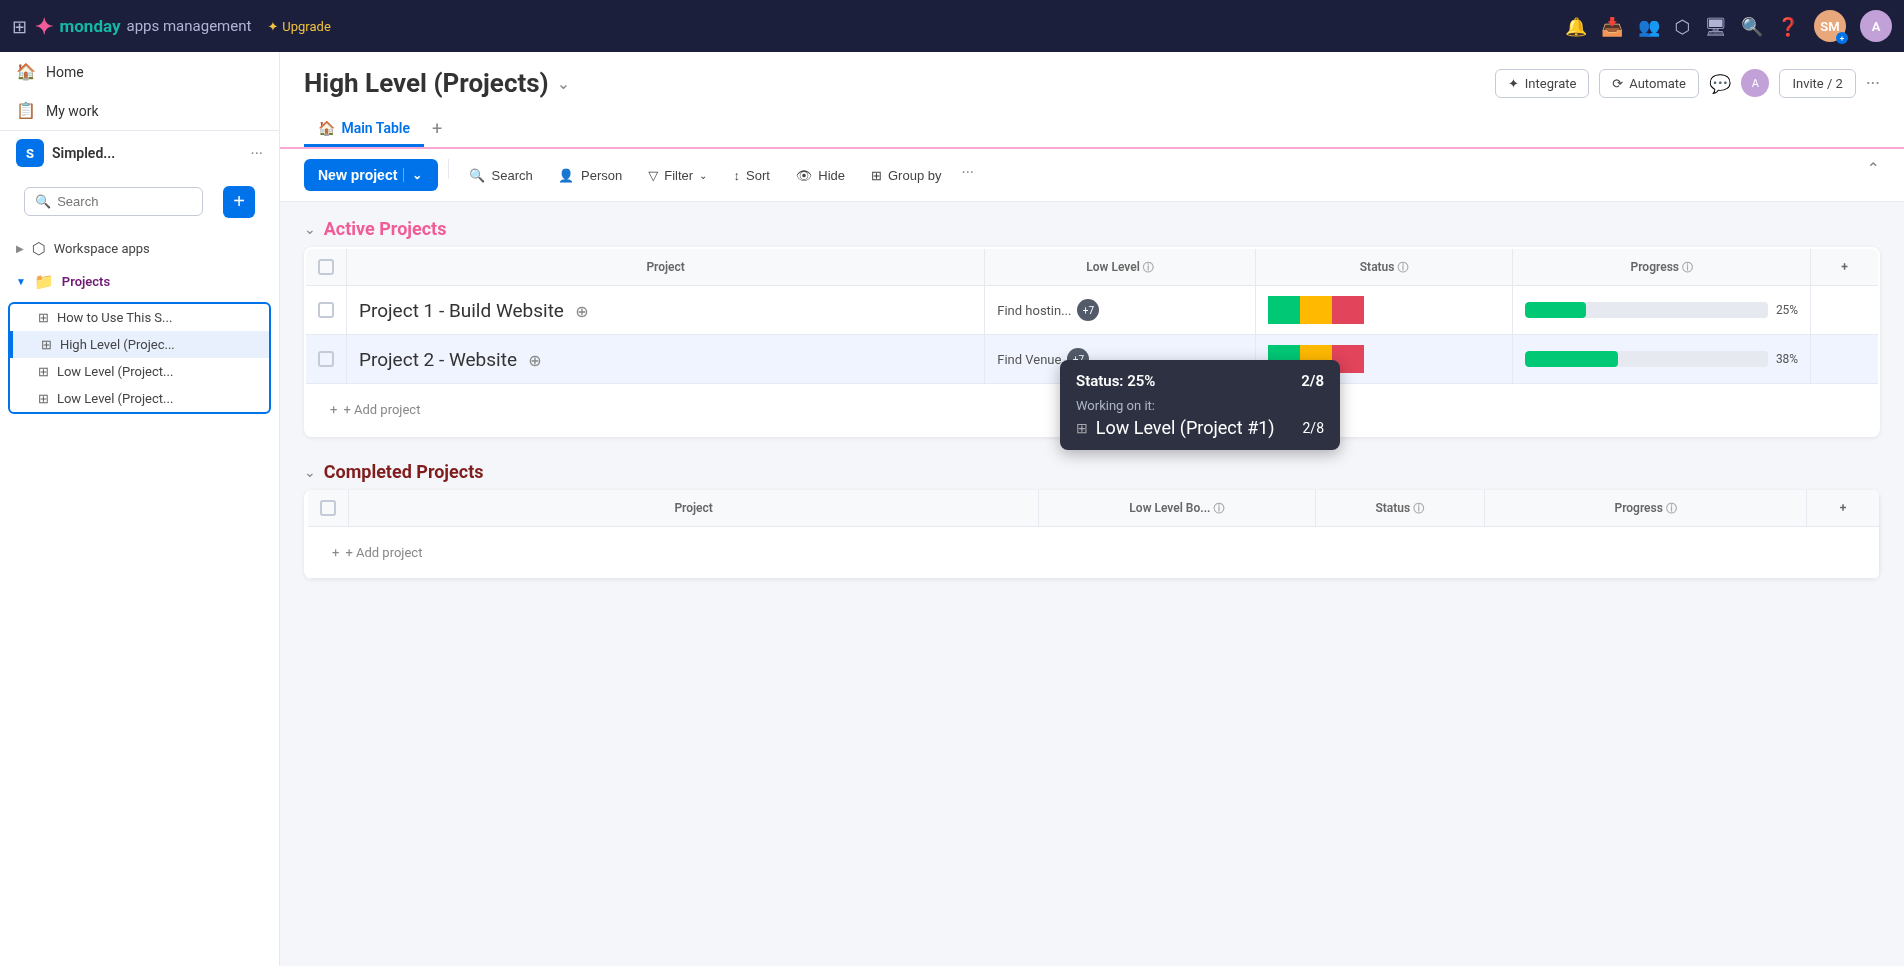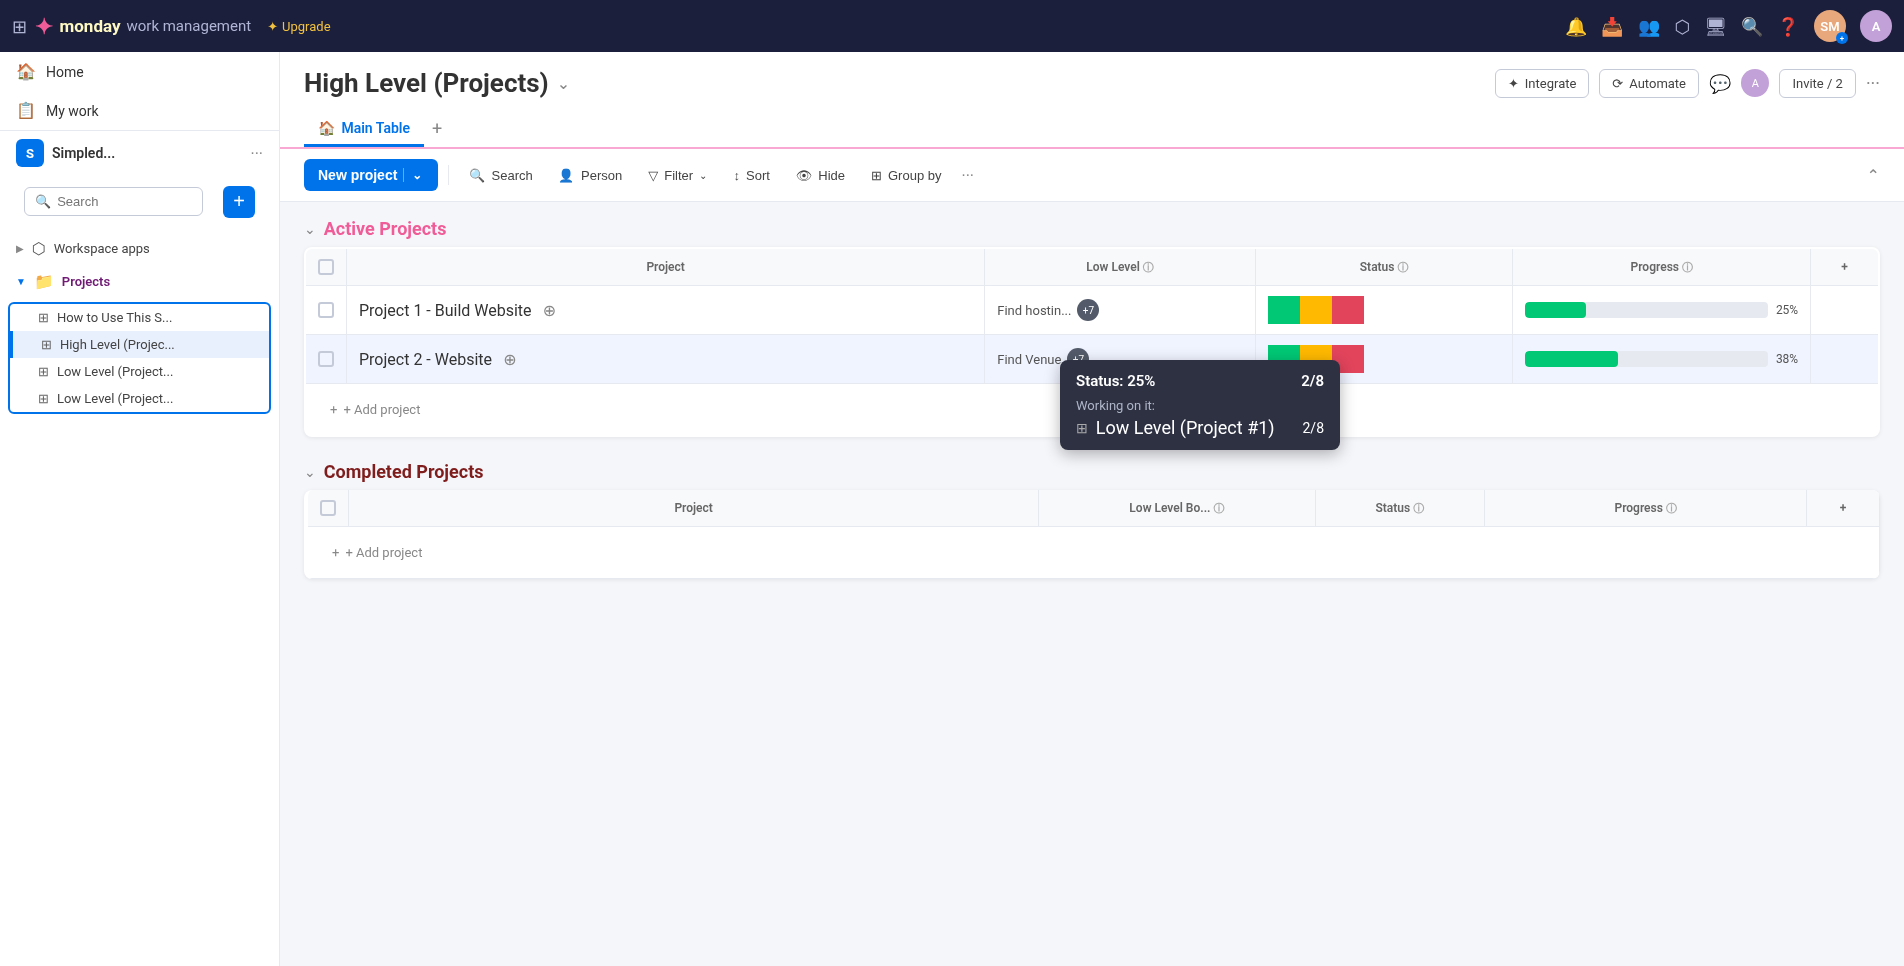--- a/index.html
+++ b/index.html
@@ -11,21 +11,21 @@
       height: 52px;
       display: flex;
       align-items: center;
       padding: 0 12px;
       gap: 8px;
       flex-shrink: 0;
     }
     .top-nav-left { display: flex; align-items: center; gap: 8px; flex: 1; }
     .top-nav-logo { display: flex; align-items: center; gap: 6px; color: white; font-size: 17px; font-weight: 700; }
     .top-nav-logo .logo-icon { color: #f05c97; font-size: 22px; }
-    .top-nav-logo .logo-monday { color: #fef9c3; }
+    .top-nav-logo .logo-monday { color: #14b8a6; }
     .top-nav-logo .logo-rest { color: #b0b4d4; font-weight: 400; font-size: 15px; }
     .upgrade-btn { color: #f0c040; font-size: 13px; display: flex; align-items: center; gap: 4px; cursor: pointer; margin-left: 8px; }
     .top-nav-right { display: flex; align-items: center; gap: 14px; }
     .top-nav-icon { color: #b0b4d4; font-size: 18px; cursor: pointer; }
     .top-nav-avatar { width: 32px; height: 32px; border-radius: 50%; background: #e8a87c; display: flex; align-items: center; justify-content: center; font-size: 13px; color: white; font-weight: 600; position: relative; }
     .top-nav-avatar-badge { position: absolute; bottom: -2px; right: -2px; background: #0073ea; border-radius: 50%; width: 12px; height: 12px; display: flex; align-items: center; justify-content: center; }
     .top-nav-avatar2 { width: 32px; height: 32px; border-radius: 50%; background: #c2a0d8; display: flex; align-items: center; justify-content: center; font-size: 13px; color: white; font-weight: 600; }
 
     
     .main-layout { display: flex; flex: 1; overflow: hidden; }
@@ -127,21 +127,21 @@
     .board-tab {
       display: flex; align-items: center; gap: 6px;
       padding: 8px 14px; font-size: 14px; color: #555; cursor: pointer;
       border-bottom: 2px solid transparent; margin-bottom: -1px;
     }
     .board-tab.active { border-bottom: 3px solid #0073ea; color: #0073ea; font-weight: 600; }
     .add-tab { color: #888; font-size: 18px; padding: 8px 8px; cursor: pointer; }
 
     
     .toolbar {
-      display: flex; align-items: center; gap: 6px;
+      display: flex; gap: 6px;
       padding: 10px 24px; background: white; border-bottom: 1px solid #e6e9ef;
     }
     .new-project-btn {
       background: #0073ea; color: white; border: none; border-radius: 6px;
       padding: 8px 14px; font-size: 14px; font-weight: 600; cursor: pointer;
       display: flex; align-items: center; gap: 0;
     }
     .new-project-main { padding-right: 6px; }
     .new-project-chevron {
       border-left: 1px solid rgba(255,255,255,0.4);
@@ -185,21 +185,21 @@
     }
     .board-table th:first-child { text-align: left; width: 40px; }
     .board-table th.project-col { text-align: center; min-width: 300px; }
     .board-table td {
       padding: 10px 12px; font-size: 13px; color: #333;
       border-bottom: 1px solid #e6e9ef; border-right: 1px solid #e6e9ef;
       vertical-align: middle;
     }
     .checkbox-cell { width: 40px; text-align: center; }
     .checkbox { width: 16px; height: 16px; border: 2px solid #c5cad8; border-radius: 3px; cursor: pointer; }
-    .project-name { font-size: 16px; color: #333; text-align: center; }
+    .project-name { font-size: 19px; color: #333; text-align: center; }
     .add-icon { color: #888; font-size: 16px; cursor: pointer; }
     .progress-cell { min-width: 140px; text-align: center; }
     .progress-bar-container { display: flex; align-items: center; gap: 0; }
     .progress-bar-bg { flex: 1; height: 16px; background: #e6e9ef; border-radius: 4px; overflow: hidden; }
     .progress-bar-fill { height: 100%; background: #00c875; border-radius: 4px; }
     .progress-text { font-size: 12px; color: #555; min-width: 30px; text-align: right; }
 
     .status-cells { display: flex; gap: 0; }
     .status-cell-green { width: 32px; height: 28px; background: #00c875; }
     .status-cell-orange { width: 32px; height: 28px; background: #ffb900; }
@@ -247,21 +247,21 @@
   </style>
 </head>
 <body>
 
 <div class="top-nav">
   <div class="top-nav-left">
     <span style="color:#b0b4d4;font-size:18px;cursor:pointer;">⊞</span>
     <div class="top-nav-logo">
       <span class="logo-icon">✦</span>
       <span class="logo-monday">monday</span>
-      <span class="logo-rest"> work management</span>
+      <span class="logo-rest"> apps management</span>
     </div>
     <div class="upgrade-btn">
       <span>✦</span>
       <span>Upgrade</span>
     </div>
   </div>
   <div class="top-nav-right">
     <span class="top-nav-icon">🔔</span>
     <span class="top-nav-icon">📥</span>
     <span class="top-nav-icon">👥</span>

